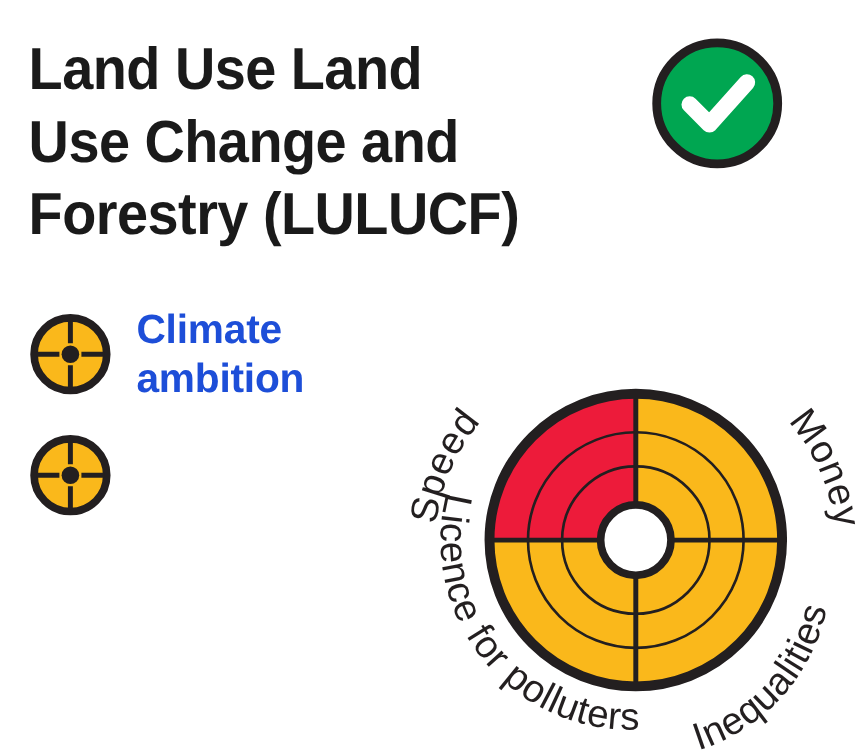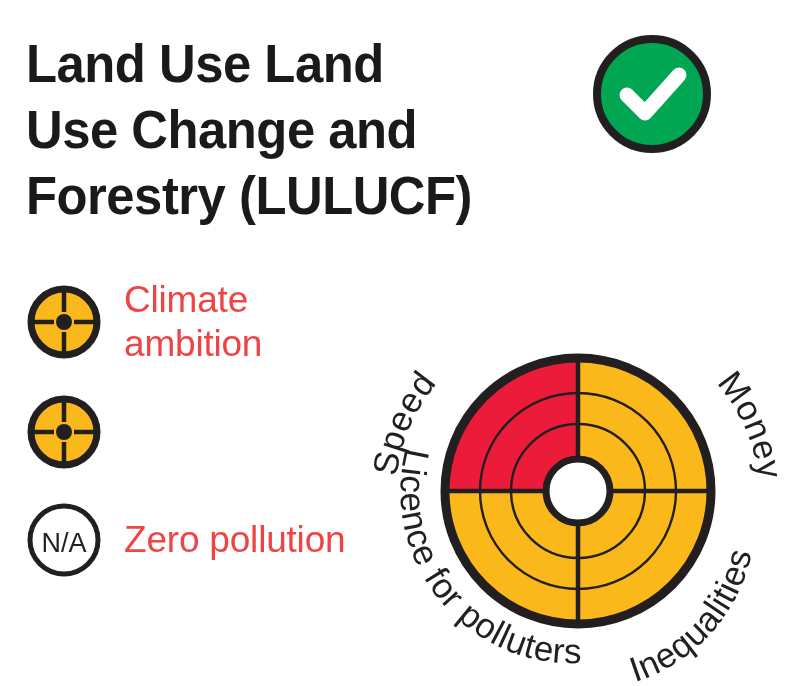--- a/index.html
+++ b/index.html
@@ -69,22 +69,22 @@
     flex: 0 0 auto;
     width: 84px;
     height: 84px;
     margin-right: 18px;
   }
   .legend-icon svg { display: block; }
   .legend-label {
     font-family: "Liberation Sans", sans-serif;
     font-size: 37px;
     line-height: 44px;
-    color: #ef4444;
-    font-weight: 400;
+    color: #1d4ed8;
+    font-weight: 700;
     letter-spacing: -0.2px;
   }
   .legend-label.two-line { white-space: pre-line; }
 
   
   .radar-wrap {
     position: absolute;
     left: 372px;
     top: 269px;
     width: 412px;
@@ -139,29 +139,20 @@
           <circle cx="42" cy="42" r="33" fill="#FAB81B" stroke="#231f20" stroke-width="7"></circle>
           <line x1="42" y1="11" x2="42" y2="32" stroke="#231f20" stroke-width="4.5"></line>
           <line x1="42" y1="52" x2="42" y2="73" stroke="#231f20" stroke-width="4.5"></line>
           <line x1="11" y1="42" x2="32" y2="42" stroke="#231f20" stroke-width="4.5"></line>
           <line x1="52" y1="42" x2="73" y2="42" stroke="#231f20" stroke-width="4.5"></line>
           <circle cx="42" cy="42" r="8" fill="#231f20"></circle>
         </svg>
       </span>
     </div>
 
-    <div class="legend-item">
-      <span class="legend-icon">
-        <svg width="84" height="84" viewBox="0 0 84 84">
-          <circle cx="42" cy="42" r="34" fill="#ffffff" stroke="#231f20" stroke-width="5"></circle>
-          <text x="42" y="54" text-anchor="middle" font-family="Liberation Sans, sans-serif" font-size="27" fill="#231f20">N/A</text>
-        </svg>
-      </span>
-      <span class="legend-label">Zero pollution</span>
-    </div>
 
   </div>
 
   <div class="radar-wrap">
     <svg width="412" height="412" viewBox="0 0 412 412">
       <defs>
 
         <path id="arcSpeed" d="M 43.4 290.8 A 172 172 0 0 1 150.6 44.6" fill="none"></path>
 
         <path id="arcMoney" d="M 258.2 46.1 A 172 172 0 0 1 367.6 293.5" fill="none"></path>

